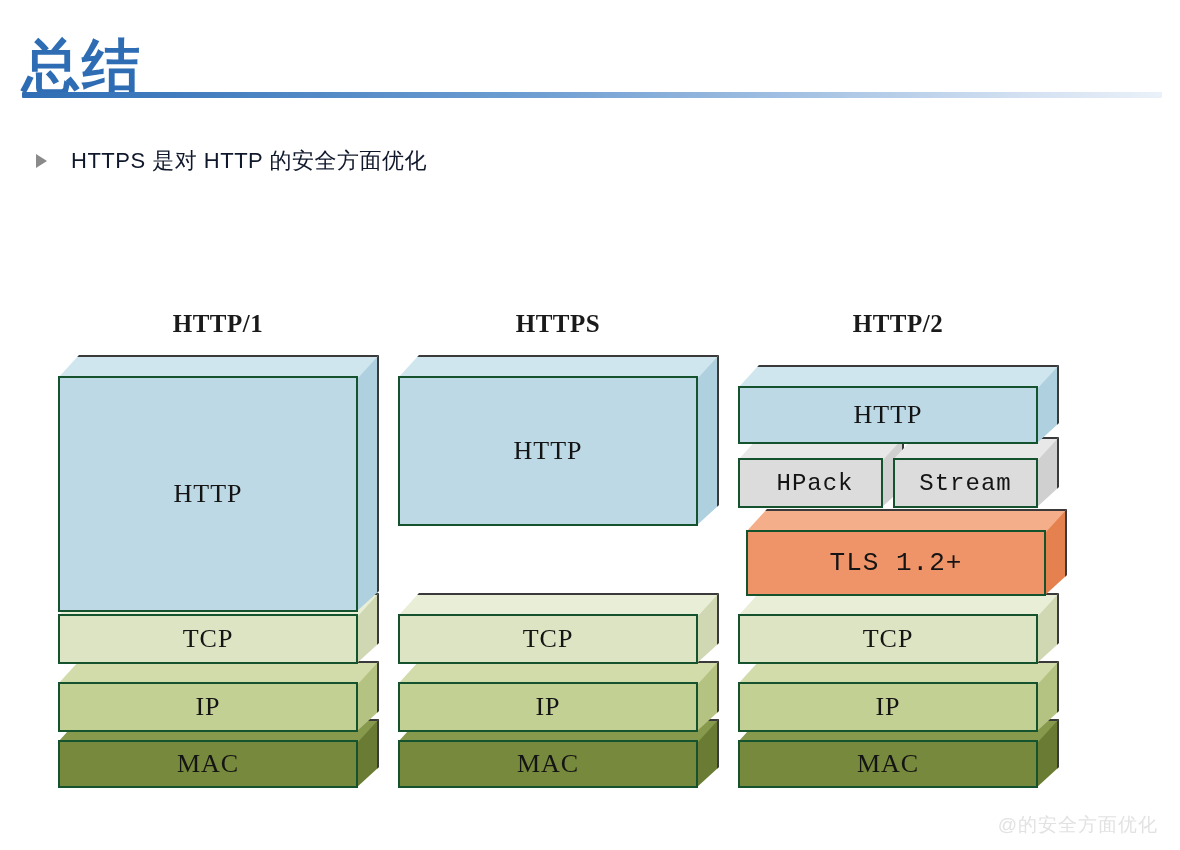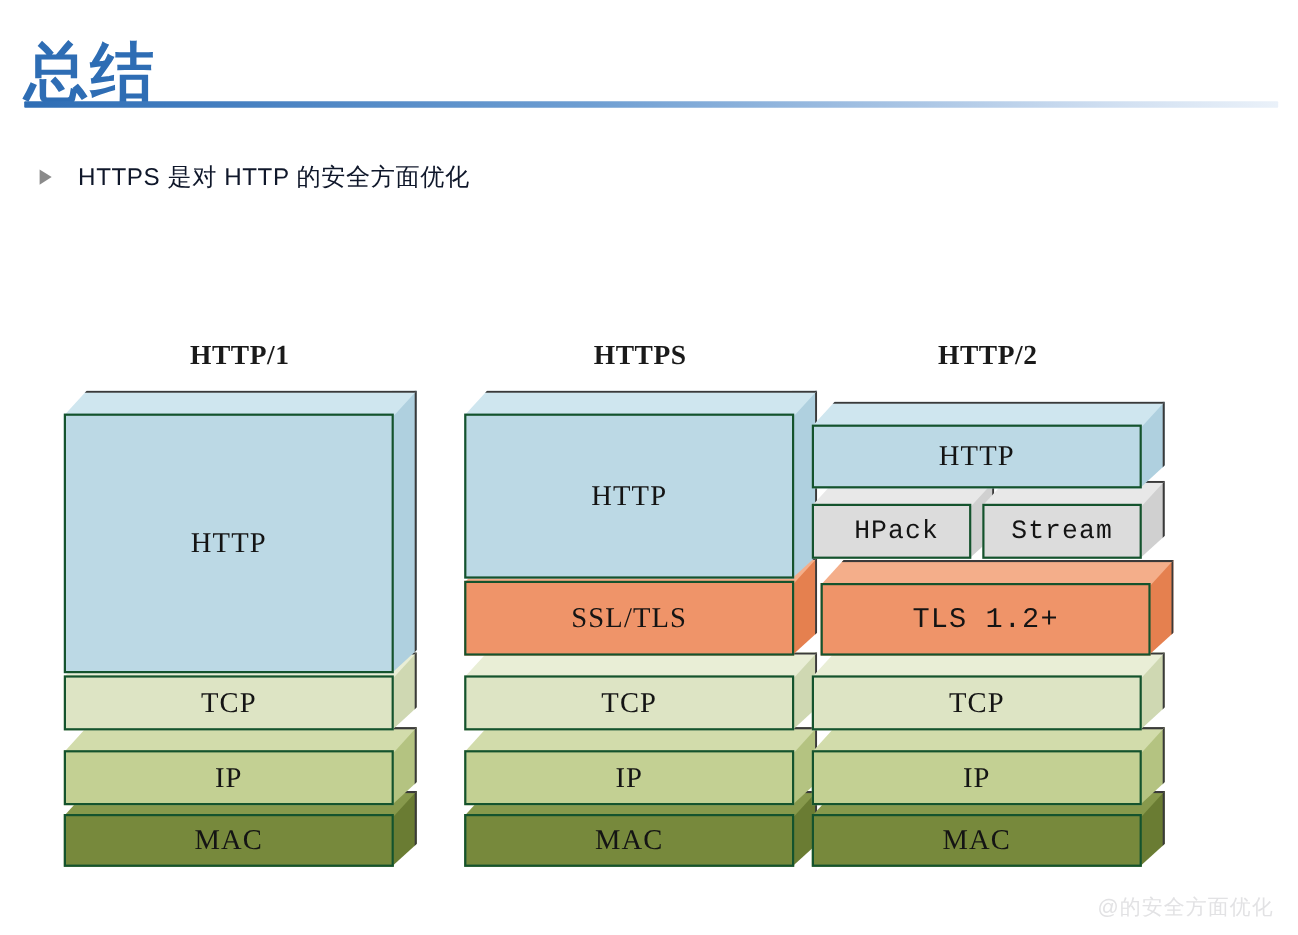--- a/index.html
+++ b/index.html
@@ -130,21 +130,21 @@
 
       <div class="slab" style="left:0;top:66px;width:300px;height:236px;--top:#CFE6EF;--side:#AFD0DF;">
         <div class="face-side"></div>
         <div class="face-top"></div>
         <div class="front" style="background:#BCD9E5;font-size:26px;">
           <span class="lbl">HTTP</span>
         </div>
       </div>
     </div>
 
-    <div class="stack" style="left:398px;margin-left:24px;">
+    <div class="stack" style="left:398px;">
       <div class="stack-title">HTTPS</div>
 
       <div class="slab" style="left:0;top:430px;width:300px;height:48px;--top:#87994C;--side:#6A7C33;">
         <div class="face-side"></div>
         <div class="face-top"></div>
         <div class="front" style="background:#77893C;font-size:26px;">
           <span class="lbl">MAC</span>
         </div>
       </div>
 
@@ -157,27 +157,20 @@
       </div>
 
       <div class="slab" style="left:0;top:304px;width:300px;height:50px;--top:#E9EED6;--side:#CFD8B2;">
         <div class="face-side"></div>
         <div class="face-top"></div>
         <div class="front" style="background:#DDE4C4;font-size:26px;">
           <span class="lbl">TCP</span>
         </div>
       </div>
 
-      <div class="slab" style="left:0;top:218px;width:300px;height:68px;--top:#F4AE8A;--side:#E5804F;">
-        <div class="face-side"></div>
-        <div class="face-top"></div>
-        <div class="front" style="background:#EF9469;font-size:26px;">
-          <span class="lbl">SSL/TLS</span>
-        </div>
-      </div>
 
       <div class="slab" style="left:0;top:66px;width:300px;height:150px;--top:#CFE6EF;--side:#AFD0DF;">
         <div class="face-side"></div>
         <div class="face-top"></div>
         <div class="front" style="background:#BCD9E5;font-size:26px;">
           <span class="lbl">HTTP</span>
         </div>
       </div>
     </div>
 

